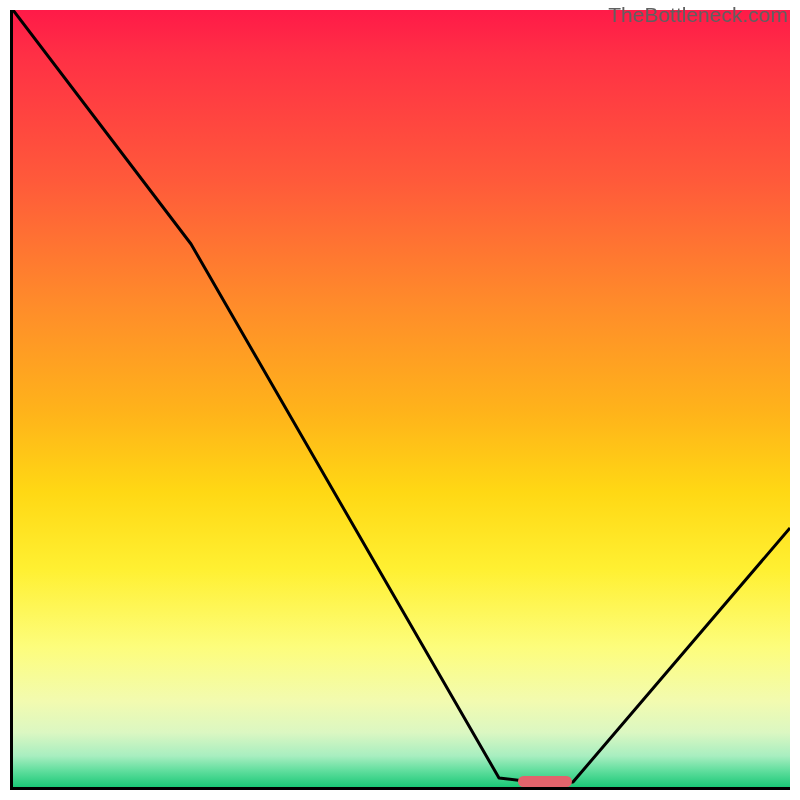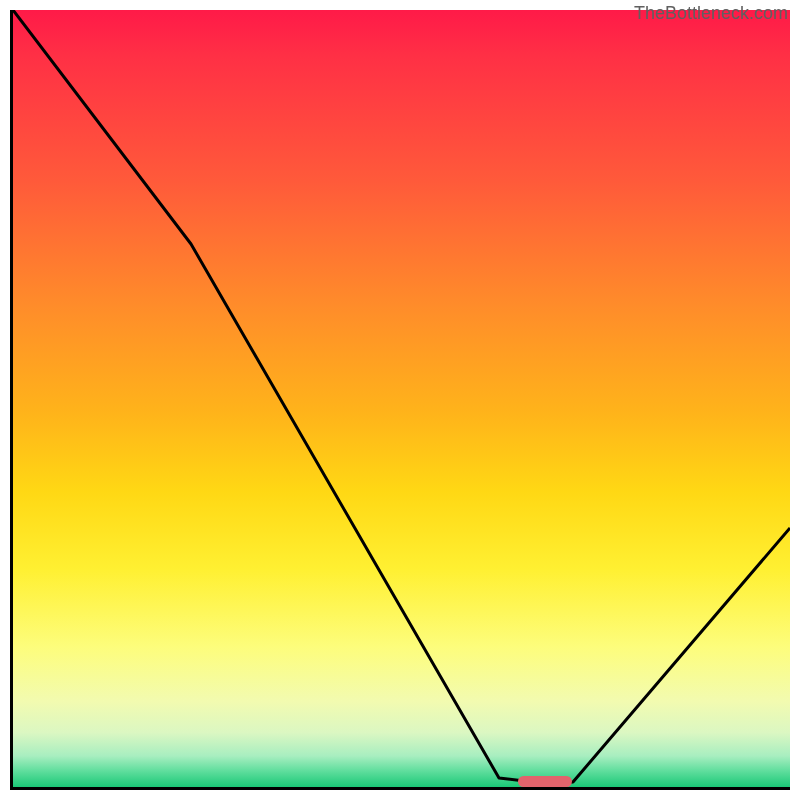--- a/index.html
+++ b/index.html
@@ -8,21 +8,21 @@
     width: 800px;
     height: 800px;
     background: #ffffff;
     position: relative;
     font-family: Arial, sans-serif;
   }
   .watermark {
     position: absolute;
     top: 3px;
     right: 12px;
-    font-size: 18px;
+    font-size: 21px;
     color: #606060;
     font-weight: normal;
     z-index: 10;
   }
   .plot-outer {
     position: absolute;
     left: 10px;
     top: 10px;
     width: 780px;
     height: 780px;

